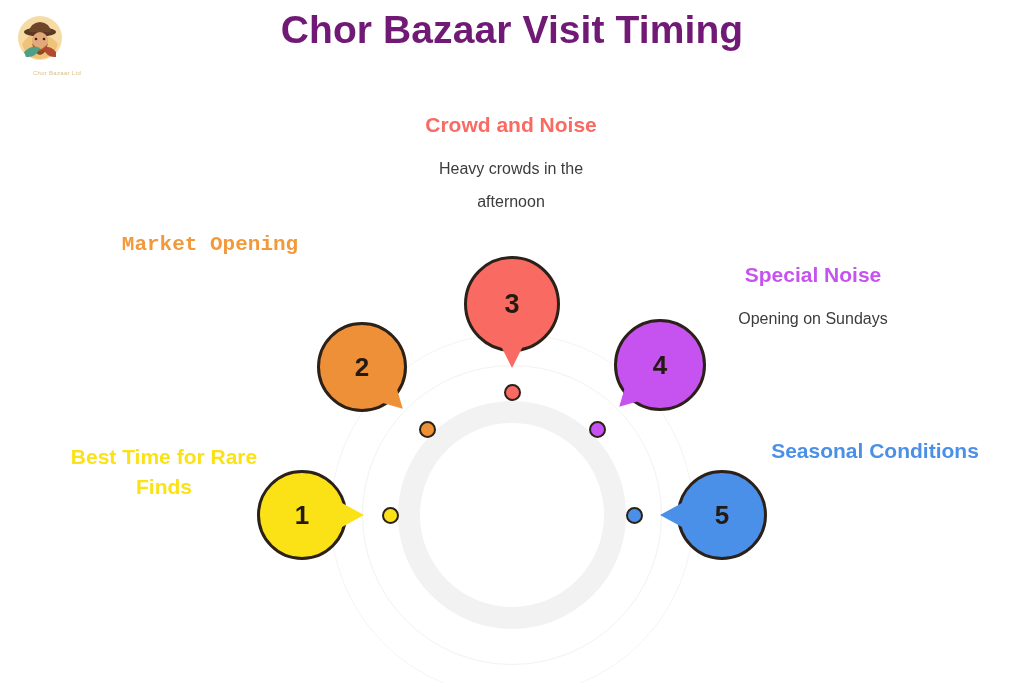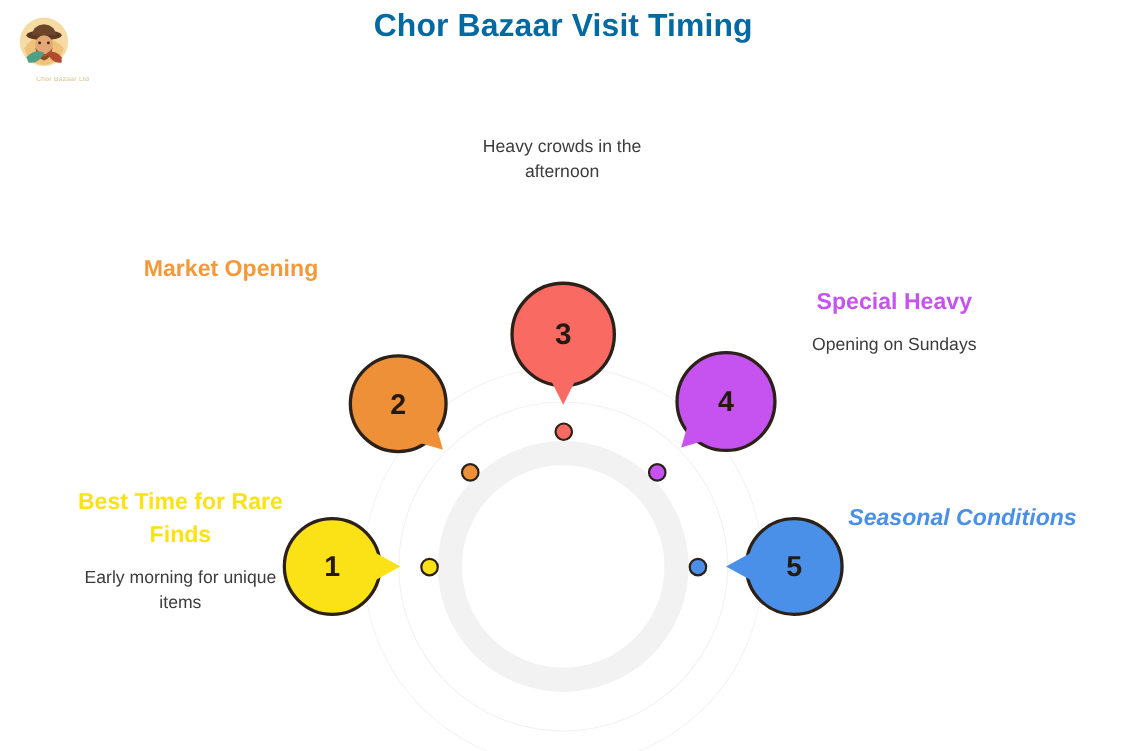--- a/index.html
+++ b/index.html
@@ -41,23 +41,23 @@
     overflow: hidden;
   }
 
   
   #title {
     position: absolute;
     left: 0;
     top: 8px;
     width: 1024px;
     text-align: center;
-    font-size: 29px;
+    font-size: 39px;
     font-weight: bold;
-    color: #0369a1;
+    color: #701a75;
     letter-spacing: .1px;
   }
 
   
   .ring {
     position: absolute;
     border-radius: 50%;
     box-sizing: border-box;
   }
   #ring-outer {
@@ -112,21 +112,21 @@
     text-align: center;
   }
   .block .heading {
     font-size: 21px;
     font-weight: bold;
     line-height: 30px;
   }
   .block .body {
     margin-top: 12px;
     font-size: 16px;
-    line-height: 23px;
+    line-height: 33px;
     color: #3c3c3c;
   }
 </style>
 </head>
 <body>
 
 <div id="canvas">
 
   <div id="logo">
     <svg width="48" height="48" viewBox="0 0 48 48">
@@ -153,61 +153,61 @@
 
   <div class="node" style="left:302px; top:515px;">
     <div class="bubble" style="left:-45px; top:-45px; width:90px; height:90px; font-size:26px; background:#FBE216;">
       <span>1</span>
     </div>
     <div class="tail" style="left:40px; top:-12px; border-top:12px solid transparent; border-bottom:12px solid transparent; border-left:22px solid #FBE216;"></div>
   </div>
   <div class="dot" style="left:382px; top:507px; width:17px; height:17px; background:#FBE216; border-color:#2b2118;"></div>
   <div class="block" style="left:59px; top:442px; width:210px;">
     <div class="heading" style="color:#FBE216;">Best Time for Rare Finds</div>
-    <div class="body">Early morning for unique items</div>
   </div>
 
   <div class="node" style="left:362px; top:367px;">
     <div class="bubble" style="left:-45px; top:-45px; width:90px; height:90px; font-size:26px; background:#EE9038;">
       <span>2</span>
     </div>
     <div class="tail" style="left:22px; top:22px; transform:rotate(45deg); border-top:12px solid transparent; border-bottom:12px solid transparent; border-left:22px solid #EE9038;"></div>
   </div>
   <div class="dot" style="left:419px; top:421px; width:17px; height:17px; background:#EE9038; border-color:#2b2118;"></div>
   <div class="block" style="left:105px; top:230px; width:210px;">
-    <div class="heading" style="color:#F29A3B;">Market Opening</div>
+    <div class="heading" style="color:#F29A3B;font-family:Liberation Mono, monospace;">Market Opening</div>
   </div>
 
   <div class="node" style="left:512px; top:304px;">
     <div class="bubble" style="left:-48px; top:-48px; width:96px; height:96px; font-size:27px; background:#F96A62;">
       <span>3</span>
     </div>
     <div class="tail" style="left:-11px; top:42px; border-left:11px solid transparent; border-right:11px solid transparent; border-top:22px solid #F96A62;"></div>
   </div>
   <div class="dot" style="left:504px; top:384px; width:17px; height:17px; background:#F96A62; border-color:#2b2118;"></div>
   <div class="block" style="left:405px; top:110px; width:212px;">
+    <div class="heading" style="color:#F96A62;">Crowd and Noise</div>
     <div class="body">Heavy crowds in the afternoon</div>
   </div>
 
   <div class="node" style="left:660px; top:365px;">
     <div class="bubble" style="left:-46px; top:-46px; width:92px; height:92px; font-size:26px; background:#C653F0;">
       <span>4</span>
     </div>
     <div class="tail" style="left:-44px; top:22px; transform:rotate(-45deg); border-top:12px solid transparent; border-bottom:12px solid transparent; border-right:22px solid #C653F0;"></div>
   </div>
   <div class="dot" style="left:589px; top:421px; width:17px; height:17px; background:#C653F0; border-color:#2b2118;"></div>
   <div class="block" style="left:718px; top:260px; width:190px;">
-    <div class="heading" style="color:#C653F0;">Special Heavy</div>
+    <div class="heading" style="color:#C653F0;">Special Noise</div>
     <div class="body">Opening on Sundays</div>
   </div>
 
   <div class="node" style="left:722px; top:515px;">
     <div class="bubble" style="left:-45px; top:-45px; width:90px; height:90px; font-size:26px; background:#4A90E8;">
       <span>5</span>
     </div>
     <div class="tail" style="left:-62px; top:-12px; border-top:12px solid transparent; border-bottom:12px solid transparent; border-right:22px solid #4A90E8;"></div>
   </div>
   <div class="dot" style="left:626px; top:507px; width:17px; height:17px; background:#4A90E8; border-color:#2b2118;"></div>
-  <div class="block" style="left:770px; top:456px; width:210px;font-style:italic;">
+  <div class="block" style="left:770px; top:436px; width:210px;">
     <div class="heading" style="color:#4A90E8;">Seasonal Conditions</div>
   </div>
 
 </div>
 
 </body></html>

